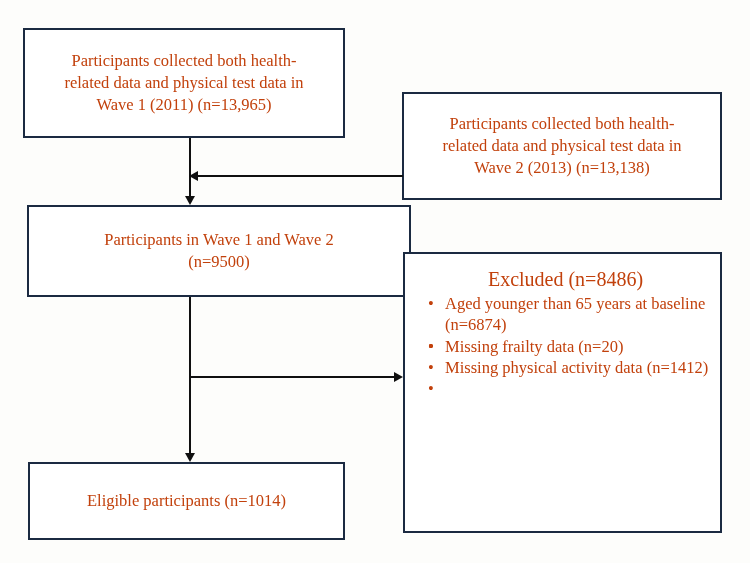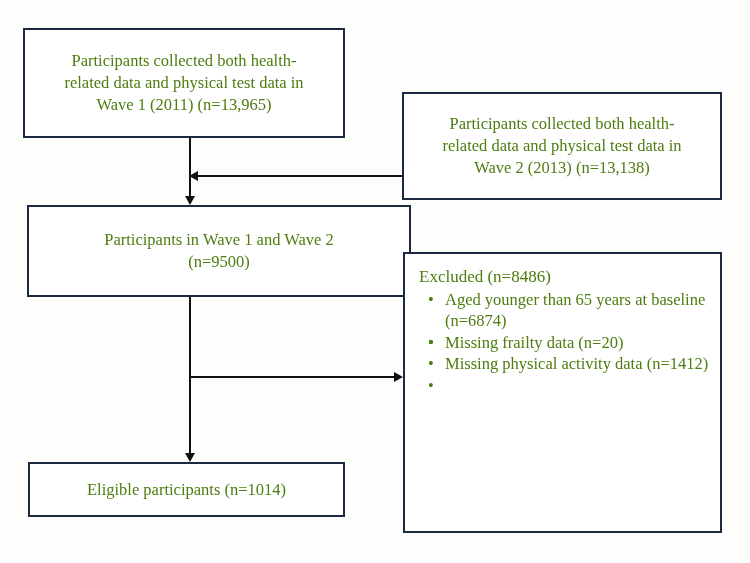--- a/index.html
+++ b/index.html
@@ -6,21 +6,21 @@
     margin: 0;
     padding: 0;
     background: #ffffff;
   }
   #canvas {
     position: relative;
     width: 750px;
     height: 563px;
     background: #fdfdfb;
     font-family: "Liberation Serif", "DejaVu Serif", serif;
-    color: #4d7c0f;
+    color: #c2410c;
     overflow: hidden;
   }
   .node {
     position: absolute;
     box-sizing: border-box;
     border: 2px solid #1b2a41;
     background: #ffffff;
     display: flex;
     align-items: center;
     justify-content: center;
@@ -31,33 +31,33 @@
     line-height: 1.32;
     padding: 0 10px;
     white-space: pre-line;
   }
   
   #node-wave1      { left: 23px;  top: 28px;  width: 322px; height: 110px; }
   #node-wave2      { left: 402px; top: 92px;  width: 320px; height: 108px; }
   #node-both-waves { left: 27px;  top: 205px; width: 384px; height: 92px;  }
   #node-excluded   { left: 403px; top: 252px; width: 319px; height: 281px;
                      align-items: flex-start; justify-content: flex-start; }
-  #node-eligible   { left: 28px;  top: 462px; width: 317px; height: 55px;  }
+  #node-eligible   { left: 28px;  top: 462px; width: 317px; height: 78px;  }
 
   
   .excluded-inner {
     padding: 12px 8px 0 14px;
     width: 100%;
     box-sizing: border-box;
   }
   .excluded-title {
-    font-size: 17px;
+    font-size: 20px;
     line-height: 1.3;
     margin: 0 0 1px 0;
-    text-align: left;
+    text-align: center;
   }
   .excluded-list {
     list-style: none;
     margin: 0;
     padding: 0;
   }
   .excluded-list li {
     position: relative;
     padding-left: 26px;
     font-size: 16.5px;

